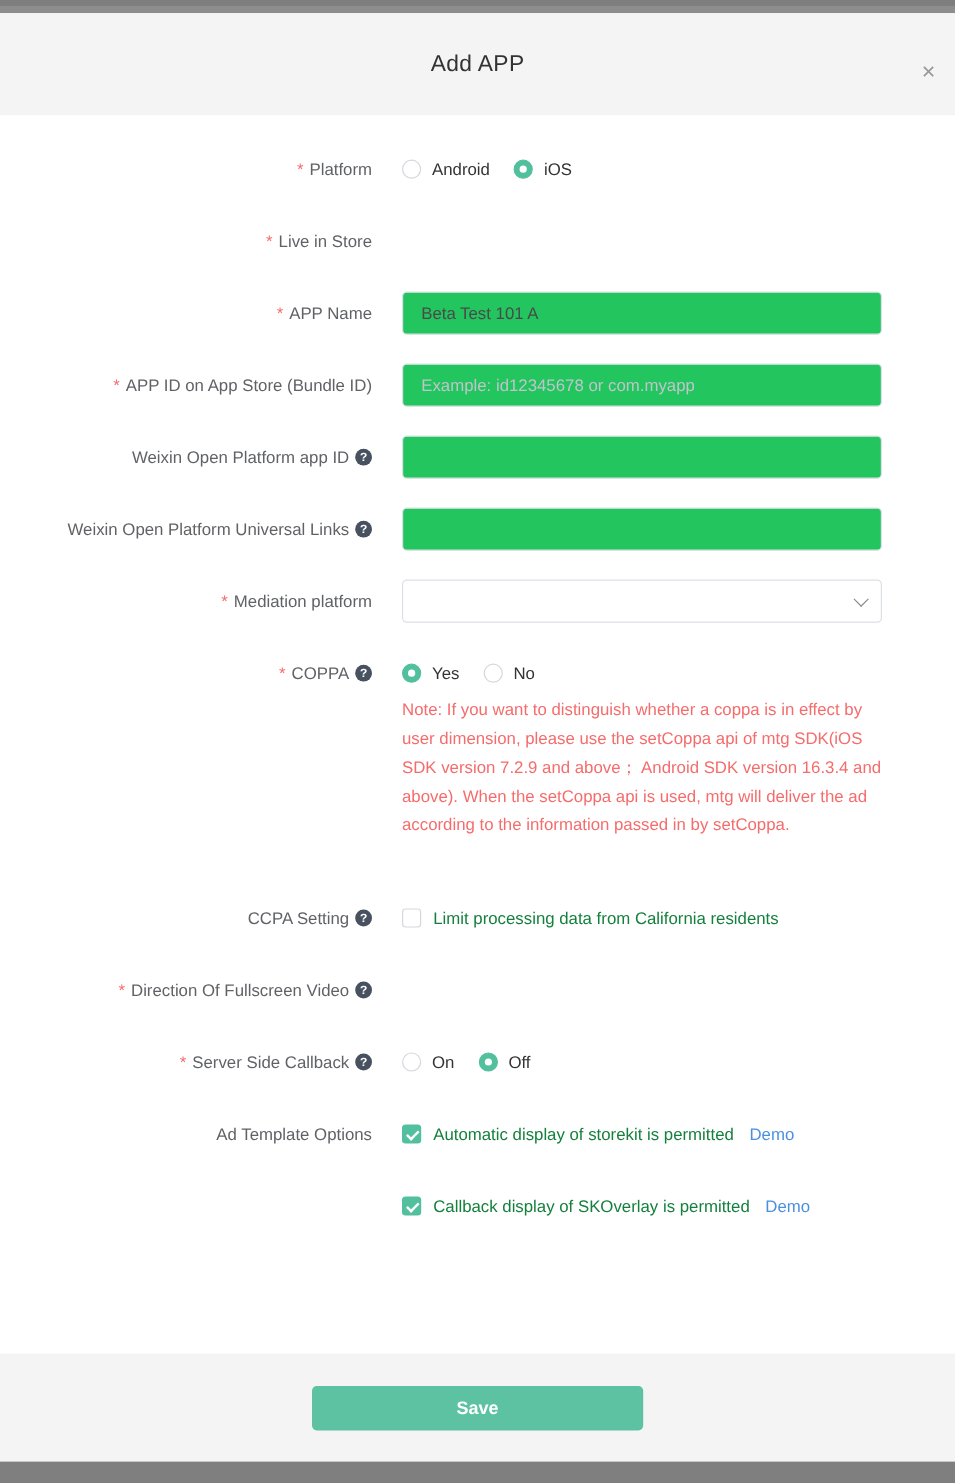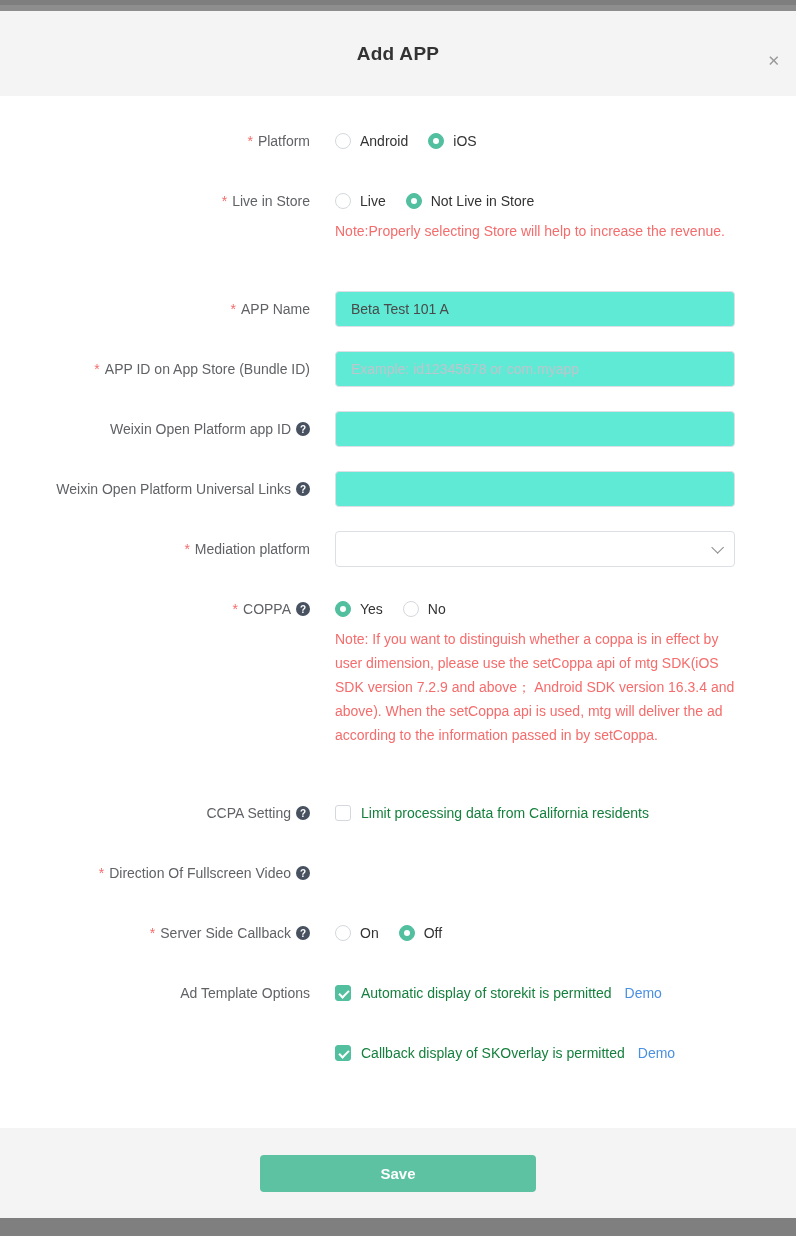--- a/index.html
+++ b/index.html
@@ -4,39 +4,39 @@
 <style>
   * { margin:0; padding:0; box-sizing:border-box; }
   html,body { width:796px; height:1236px; background:#fff; font-family:"Liberation Sans", sans-serif; overflow:hidden; }
 
   .top-bar-dark   { height:5px;  background:#7e7e7e; }
   .top-bar-light  { height:6px;  background:#8d8d8d; }
   .bottom-bar     { height:18px; background:#7f7f7f; }
 
   .modal-header { height:85px; background:#f4f4f4; position:relative;
                   display:flex; align-items:center; justify-content:center; }
-  .modal-title  { font-size:19px; font-weight:bold; color:#333; letter-spacing:.3px; }
+  .modal-title  { font-size:19px; font-weight:normal; color:#333; letter-spacing:.3px; }
   .close-btn    { position:absolute; right:16px; top:42px; font-size:15px; color:#9a9a9a;
                   cursor:pointer; line-height:1; }
 
   .modal-body { height:1032px; padding-top:27px; overflow:hidden; background:#fff; }
 
   .row { display:flex; align-items:flex-start; margin-bottom:24px; }
   .label-cell { width:310px; height:36px; display:flex; align-items:center;
                 justify-content:flex-end; gap:5px; font-size:14px; color:#606266; }
   .req { color:#f56c6c; }
   .help-icon { width:14px; height:14px; border-radius:50%; background:#47515f; color:#fff;
                font-size:10px; font-weight:bold; display:inline-flex; align-items:center;
                justify-content:center; flex:0 0 auto; }
   .control-cell { margin-left:25px; width:400px; }
   .control-line { min-height:36px; display:flex; align-items:center; }
 
   .text-input { width:400px; height:36px; border:1px solid #dcdfe6; border-radius:4px;
                 padding:0 15px; font-size:14px; color:#4a4a4a; outline:none;
-                font-family:"Liberation Sans", sans-serif; background:#5eead4; }
+                font-family:"Liberation Sans", sans-serif; background:#22c55e; }
   .text-input::placeholder { color:#c0c4cc; }
 
   .select-box { width:400px; height:36px; border:1px solid #dcdfe6; border-radius:4px;
                 display:flex; align-items:center; justify-content:flex-end;
                 padding:0 14px; cursor:pointer; background:#fff; }
   .chevron { width:9px; height:9px; border-right:1.5px solid #8c8c8c;
              border-bottom:1.5px solid #8c8c8c; transform:rotate(45deg) translateY(-3px); }
 
   .radio-opt { display:inline-flex; align-items:flex-end; margin-right:20px; cursor:pointer; }
   .rb { width:16px; height:16px; border-radius:50%; border:1px solid #d4d8dd; background:#fff;
@@ -94,33 +94,20 @@
         </span>
       </div>
     </div>
   </div>
 
   <div class="row">
     <div class="label-cell">
       <span class="req">*</span>
       <span>Live in Store</span>
     </div>
-    <div class="control-cell">
-      <div class="control-line">
-        <span class="radio-opt">
-          <span class="rb"></span>
-          <span class="opt-label">Live</span>
-        </span>
-        <span class="radio-opt checked">
-          <span class="rb"></span>
-          <span class="opt-label">Not Live in Store</span>
-        </span>
-      </div>
-      <div class="note h2">Note:Properly selecting Store will help to increase the revenue.</div>
-    </div>
   </div>
 
   <div class="row">
     <div class="label-cell">
       <span class="req">*</span>
       <span>APP Name</span>
     </div>
     <div class="control-cell">
       <input class="text-input" type="text" value="Beta Test 101 A" style="">
     </div>

